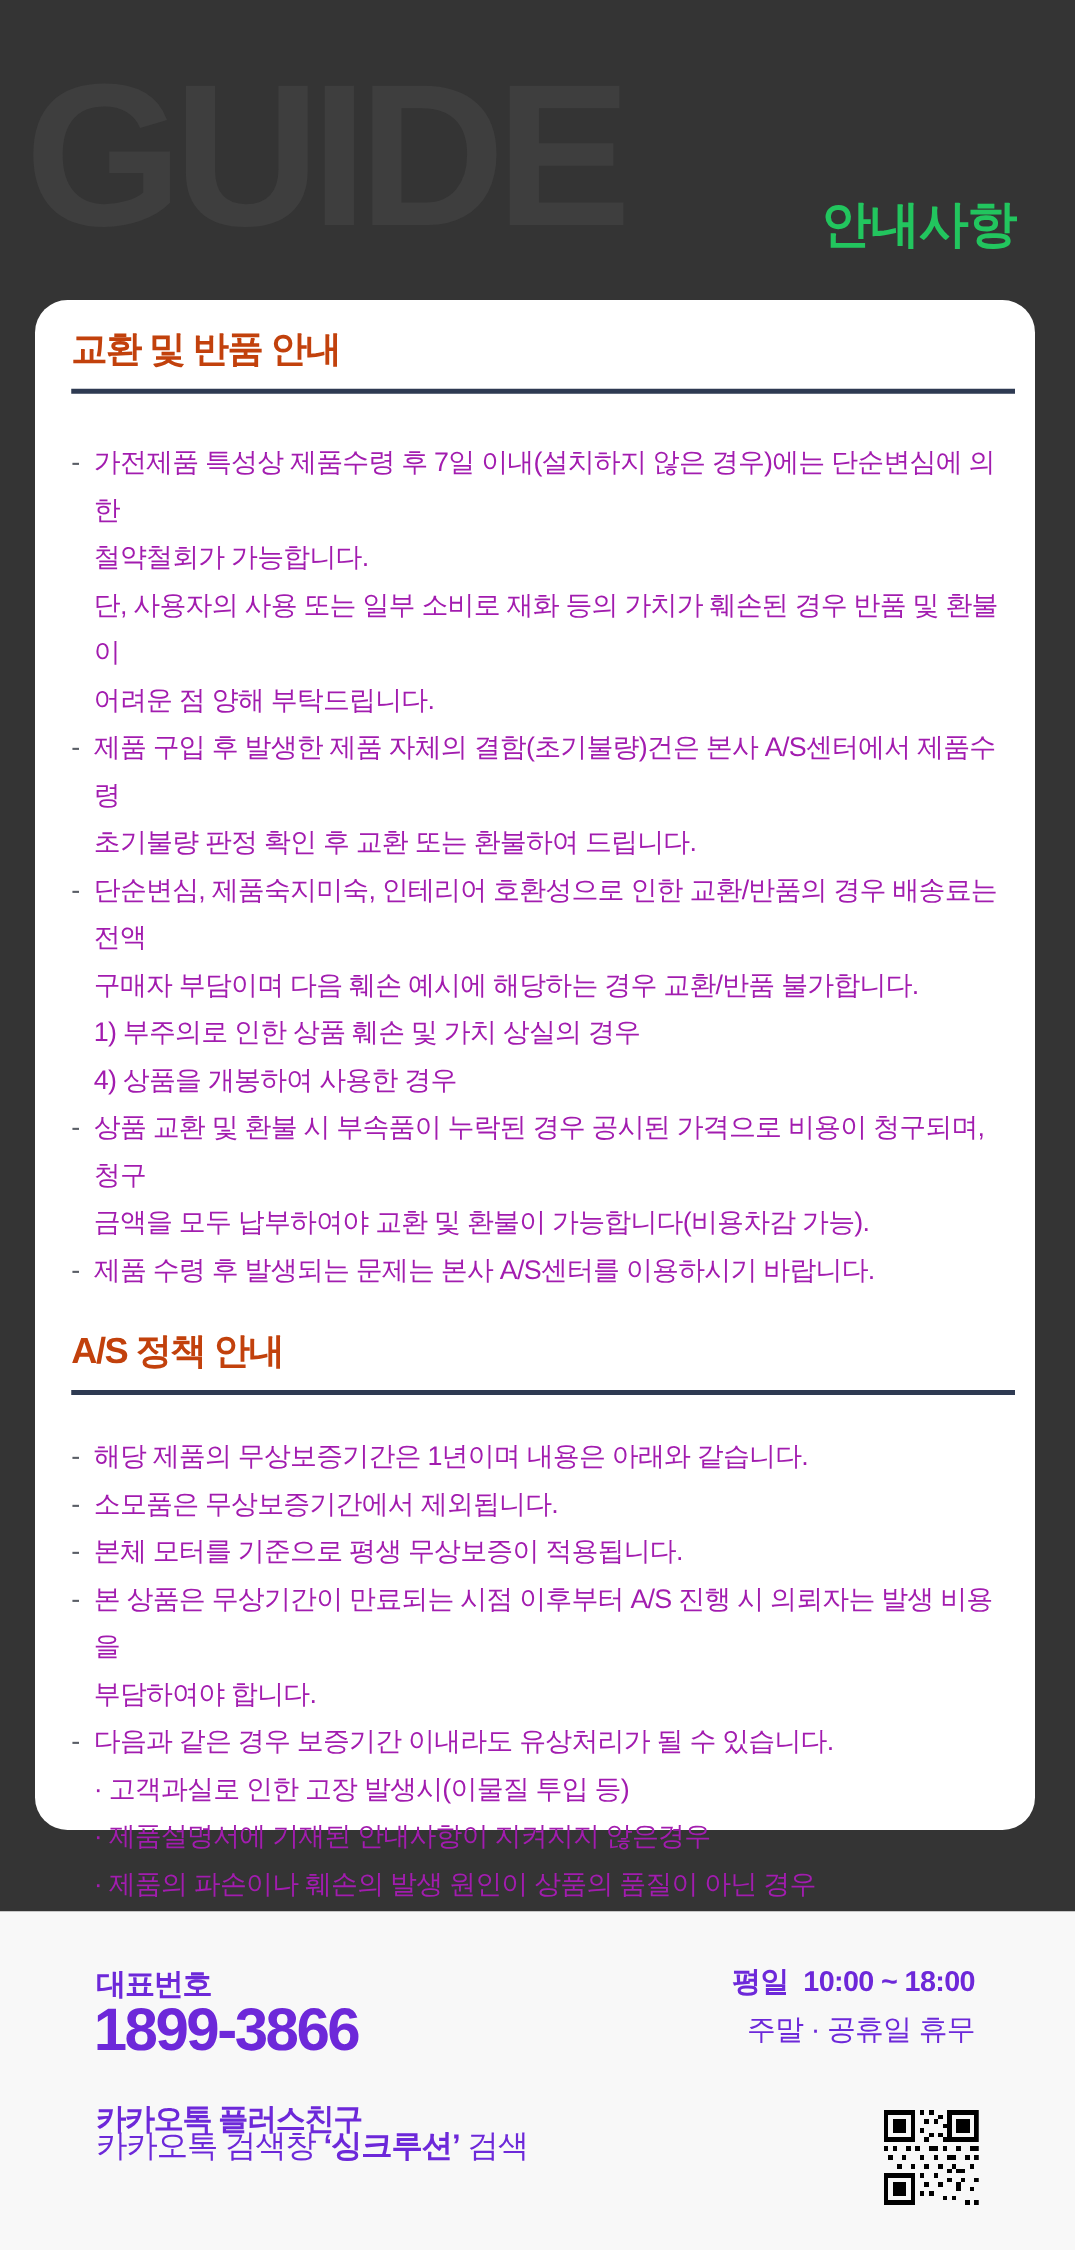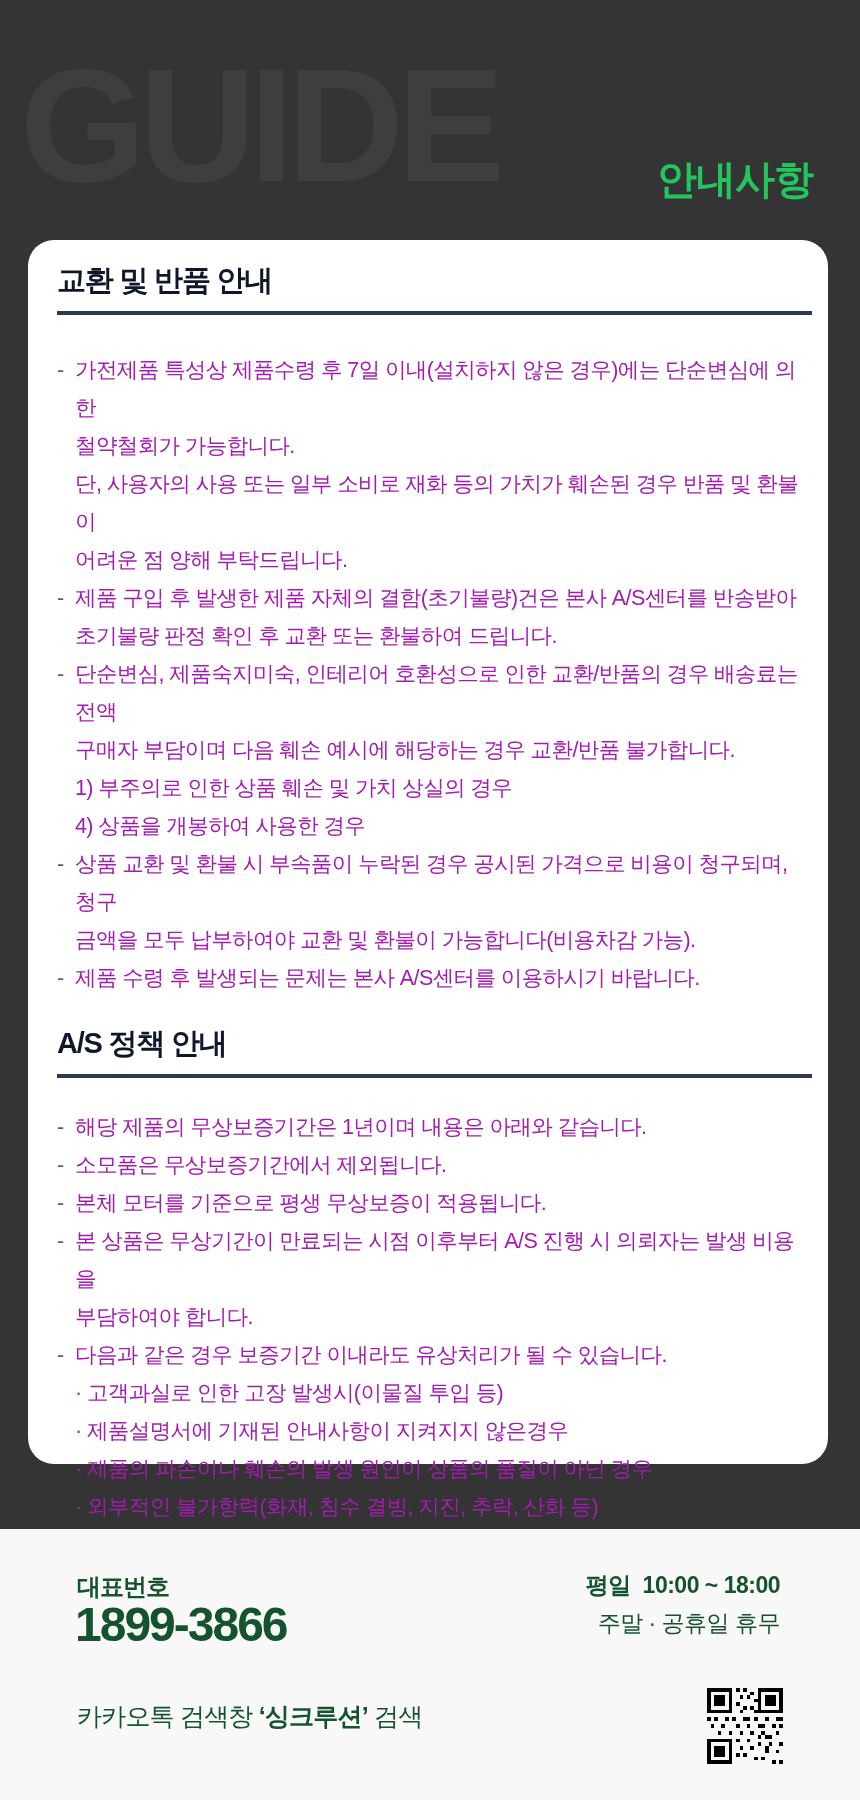--- a/index.html
+++ b/index.html
@@ -18,40 +18,40 @@
     position:absolute;right:47px;top:152px;
     font-size:40px;font-weight:800;color:#22c55e;letter-spacing:-1px;
   }
   
   .card{
     position:absolute;left:28px;top:240px;width:800px;height:1224px;
     background:#ffffff;border-radius:26px;box-sizing:border-box;
     padding:22px 16px 0 29px;
   }
   .sec-heading{
-    margin:0;font-size:29px;font-weight:800;color:#0f172a;
+    margin:0;font-size:29px;font-weight:800;color:#c2410c;
     letter-spacing:-1.2px;line-height:36px;
   }
   .sec-underline{height:4px;background:#2e3a52;margin-top:13px;}
   .sec2{margin-top:28px;}
   .plist{margin:36px 0 0 0;padding:0;list-style:none;}
   .plist2{margin-top:30px;}
   .pitem{display:flex;align-items:flex-start;}
   .marker{
     width:18px;flex:0 0 18px;font-size:21.5px;line-height:38px;
     color:#5a5e66;font-weight:500;
   }
   .itext{
     flex:1;font-size:21.5px;line-height:38px;color:#a21caf;
     font-weight:500;letter-spacing:-0.6px;white-space:pre-line;
   }
   
   .footer{
     position:absolute;left:0;top:1529px;width:860px;height:271px;
-    background:#f8f8f8;color:#14532d;
+    background:#f8f8f8;color:#6d28d9;
   }
   .phone-label{position:absolute;left:77px;top:42px;font-size:24px;font-weight:800;letter-spacing:-1px;}
   .phone-number{position:absolute;left:75px;top:70px;font-size:48px;font-weight:900;letter-spacing:-2px;line-height:1.1;}
   .hours-weekday{position:absolute;right:80px;top:41px;font-size:23px;font-weight:600;letter-spacing:-0.5px;white-space:pre;margin-left:44px;}
   .hours-weekend{position:absolute;right:80px;top:79px;font-size:23px;font-weight:500;letter-spacing:-0.5px;}
   .kakao-title{position:absolute;left:77px;top:150px;font-size:24px;font-weight:800;letter-spacing:-1px;}
   .kakao-line{position:absolute;left:77px;top:171px;font-size:25px;font-weight:400;letter-spacing:-0.8px;}
   .kakao-line b{font-weight:800;}
   .qr{position:absolute;right:77px;top:159px;width:76px;height:76px;}
 </style>
@@ -73,21 +73,21 @@
           <li class="pitem">
             <span class="marker">-</span>
             <span class="itext">가전제품 특성상 제품수령 후 7일 이내(설치하지 않은 경우)에는 단순변심에 의한
 철약철회가 가능합니다.
 단, 사용자의 사용 또는 일부 소비로 재화 등의 가치가 훼손된 경우 반품 및 환불이
 어려운 점 양해 부탁드립니다.</span>
           </li>
 
           <li class="pitem">
             <span class="marker">-</span>
-            <span class="itext">제품 구입 후 발생한 제품 자체의 결함(초기불량)건은 본사 A/S센터를 반송받아
+            <span class="itext">제품 구입 후 발생한 제품 자체의 결함(초기불량)건은 본사 A/S센터에서 제품수령
 초기불량 판정 확인 후 교환 또는 환불하여 드립니다.</span>
           </li>
 
           <li class="pitem">
             <span class="marker">-</span>
             <span class="itext">단순변심, 제품숙지미숙, 인테리어 호환성으로 인한 교환/반품의 경우 배송료는 전액
 구매자 부담이며 다음 훼손 예시에 해당하는 경우 교환/반품 불가합니다.
 1) 부주의로 인한 상품 훼손 및 가치 상실의 경우
 4) 상품을 개봉하여 사용한 경우</span>
           </li>
@@ -144,20 +144,21 @@
         </ul>
     </div>
 
   </div>
 
   <div class="footer">
     <div class="phone-label">대표번호</div>
     <div class="phone-number">1899-3866</div>
     <div class="hours-weekday">평일  10:00 ~ 18:00</div>
     <div class="hours-weekend">주말 · 공휴일 휴무</div>
+    <div class="kakao-title">카카오톡 플러스친구</div>
     <div class="kakao-line"><span>카카오톡 검색창 </span><b>‘싱크루션’</b><span> 검색</span></div>
 
     <svg class="qr" viewBox="0 0 21 21" shape-rendering="crispEdges" xmlns="http://www.w3.org/2000/svg">
       <rect x="0" y="0" width="21" height="21" fill="#f8f8f8"></rect>
       <g fill="#000000">
         <rect x="0" y="0" width="7" height="7"></rect>
           <rect x="14" y="0" width="7" height="7"></rect>
           <rect x="0" y="14" width="7" height="7"></rect>
       </g>
       <g fill="#f8f8f8">

